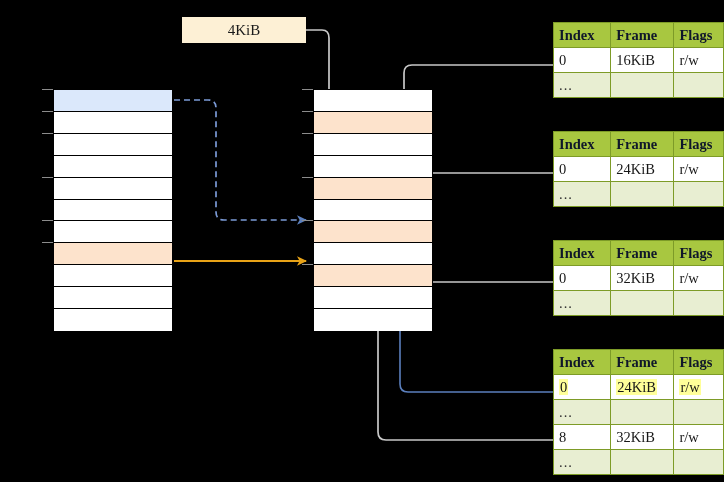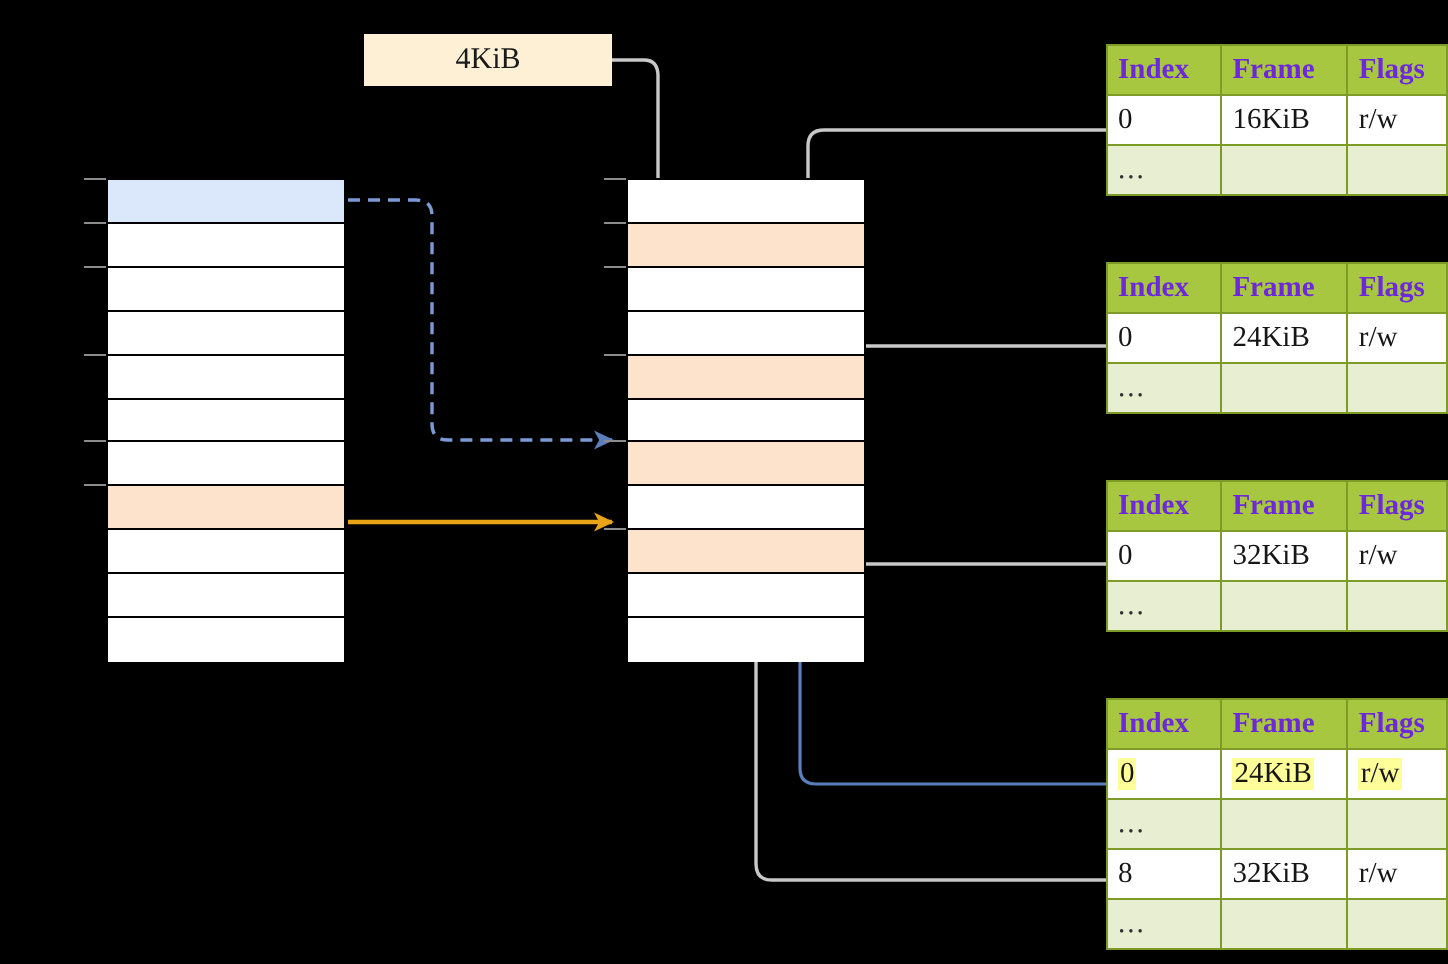--- a/index.html
+++ b/index.html
@@ -78,21 +78,21 @@
     font-weight: normal;
     text-align: left;
     padding: 1px 5px;
     height: 25px;
     color: #161616;
     white-space: nowrap;
     overflow: hidden;
   }
   .ptable th {
     background: #a8c740;
-    color: #6d28d9;
+    color: #0f172a;
     font-weight: bold;
   }
   .ptable td.ellip-row {
     background: #e8eed2;
     color: #333333;
     letter-spacing: 1px;
   }
   .ptable td.data-row { background: #ffffff; }
   .hl { background: #ffff99; padding: 0 1px; }
 

